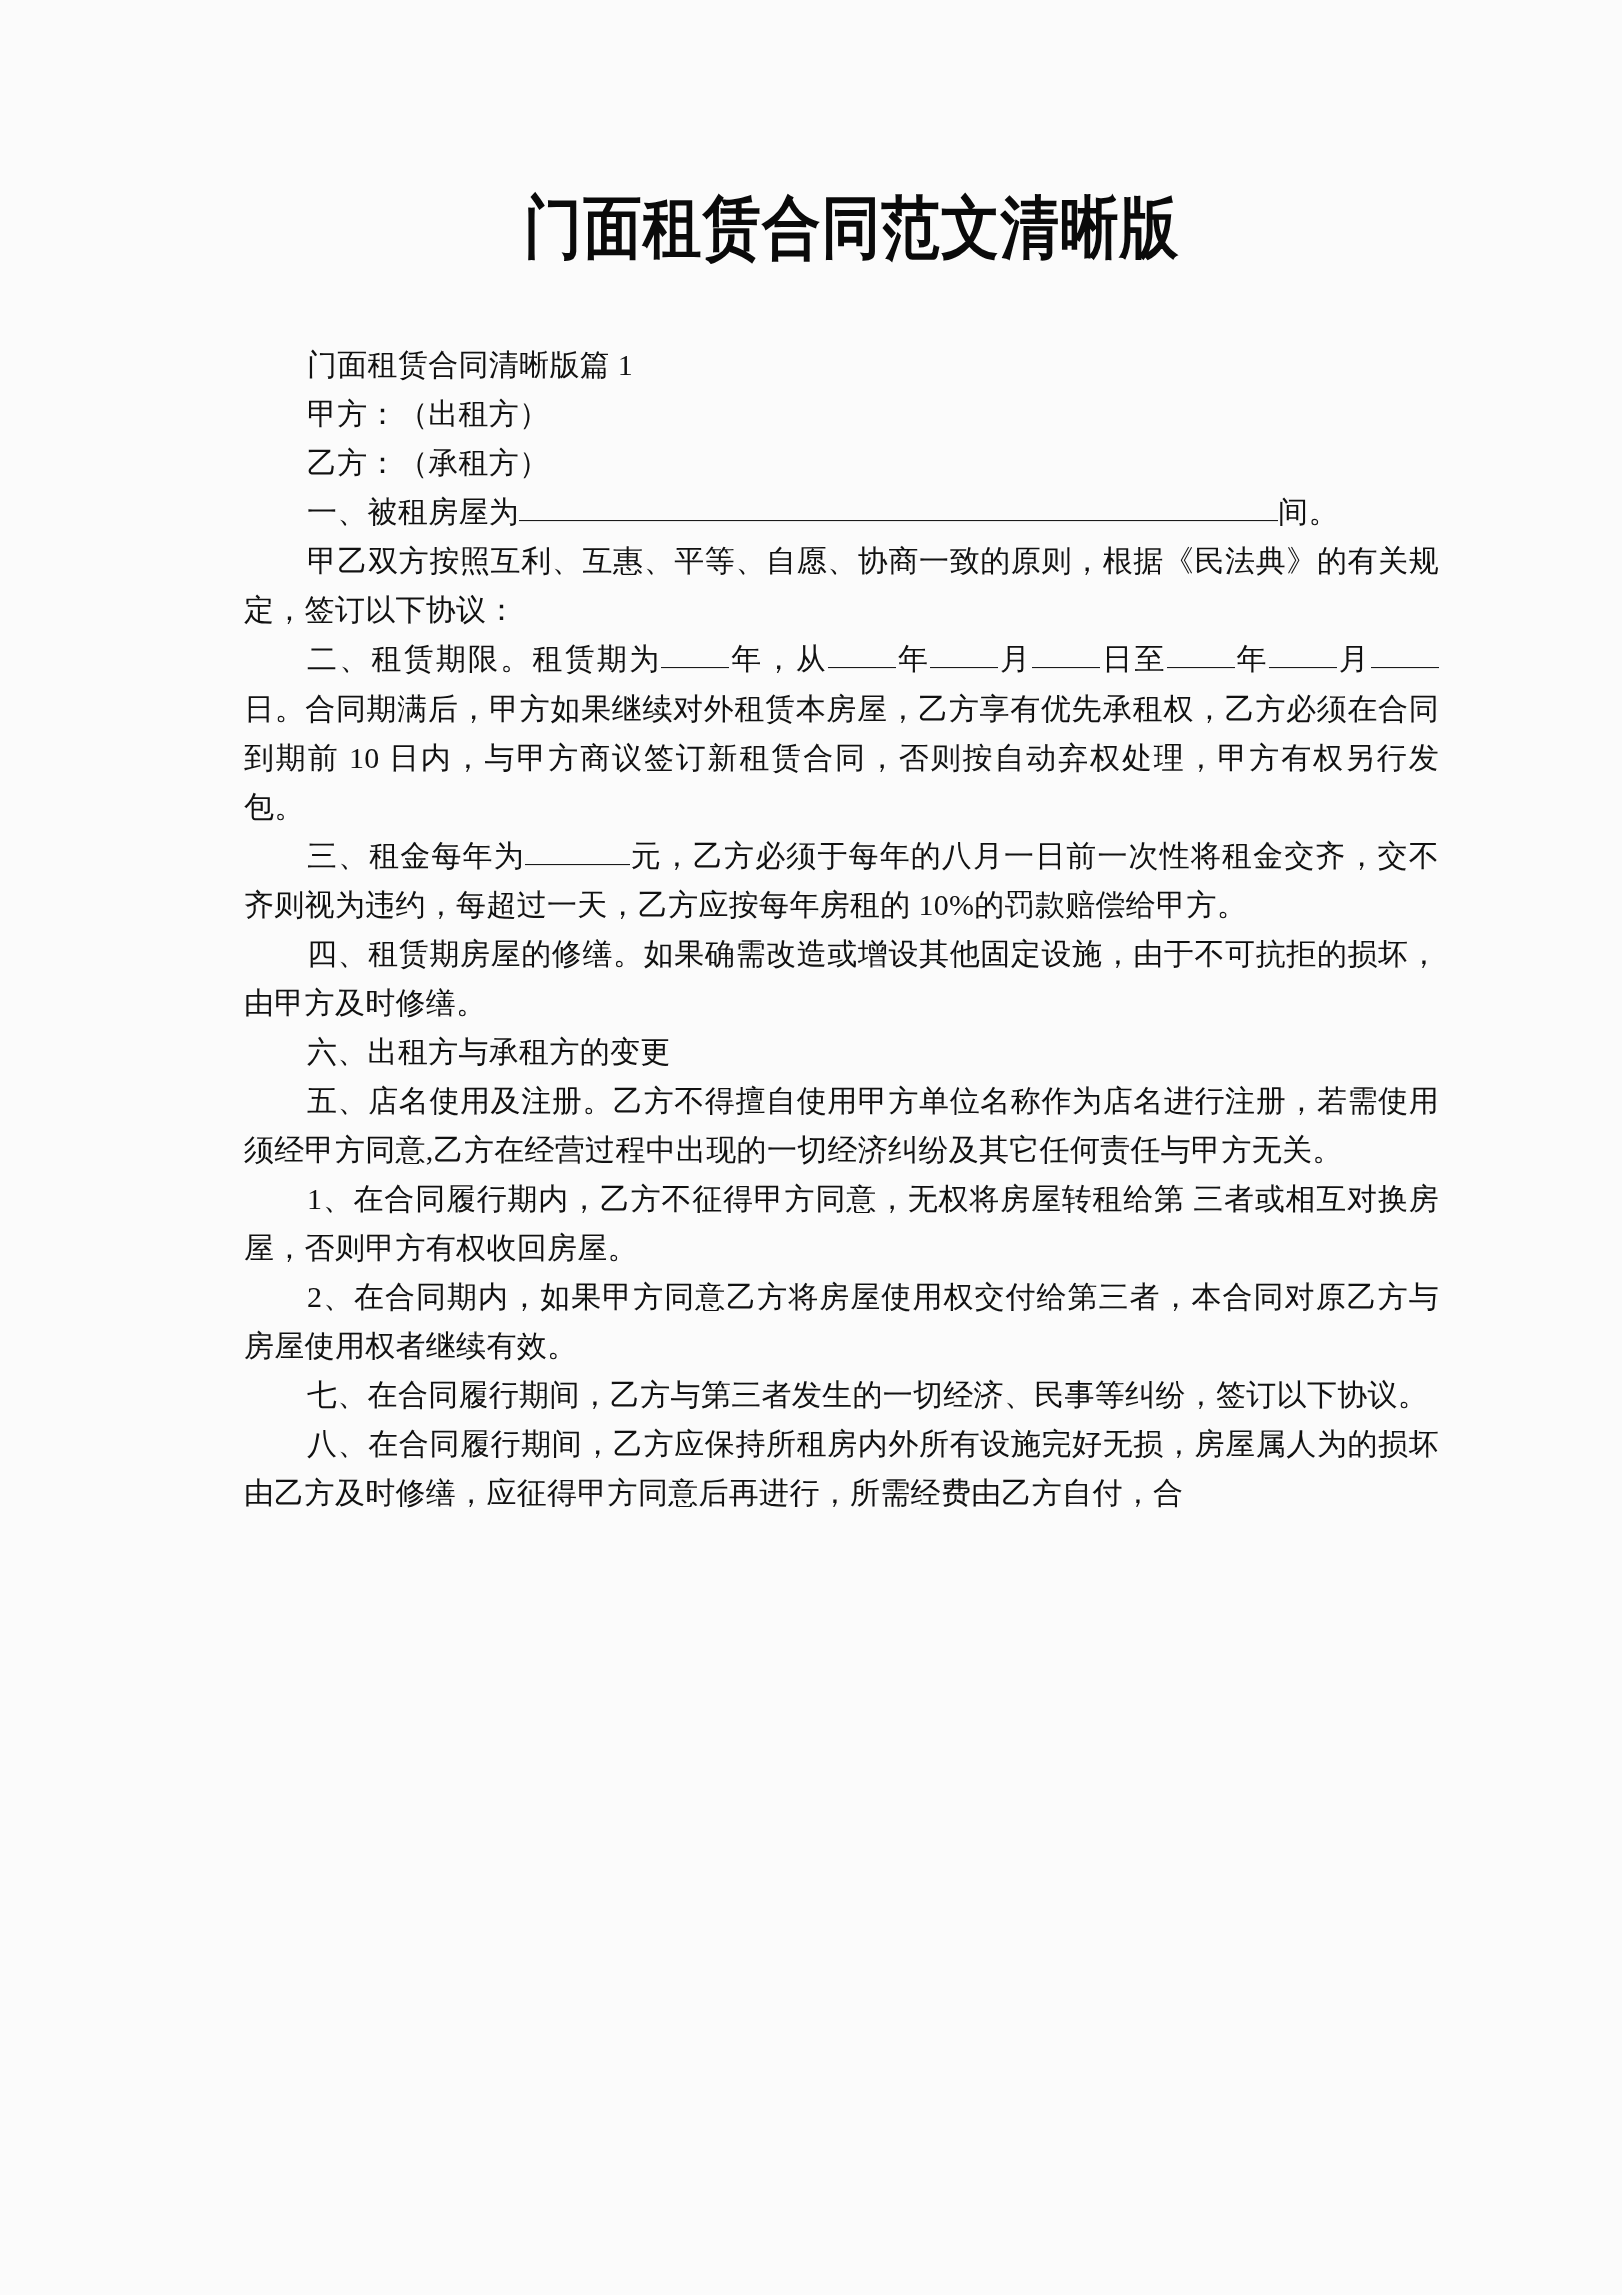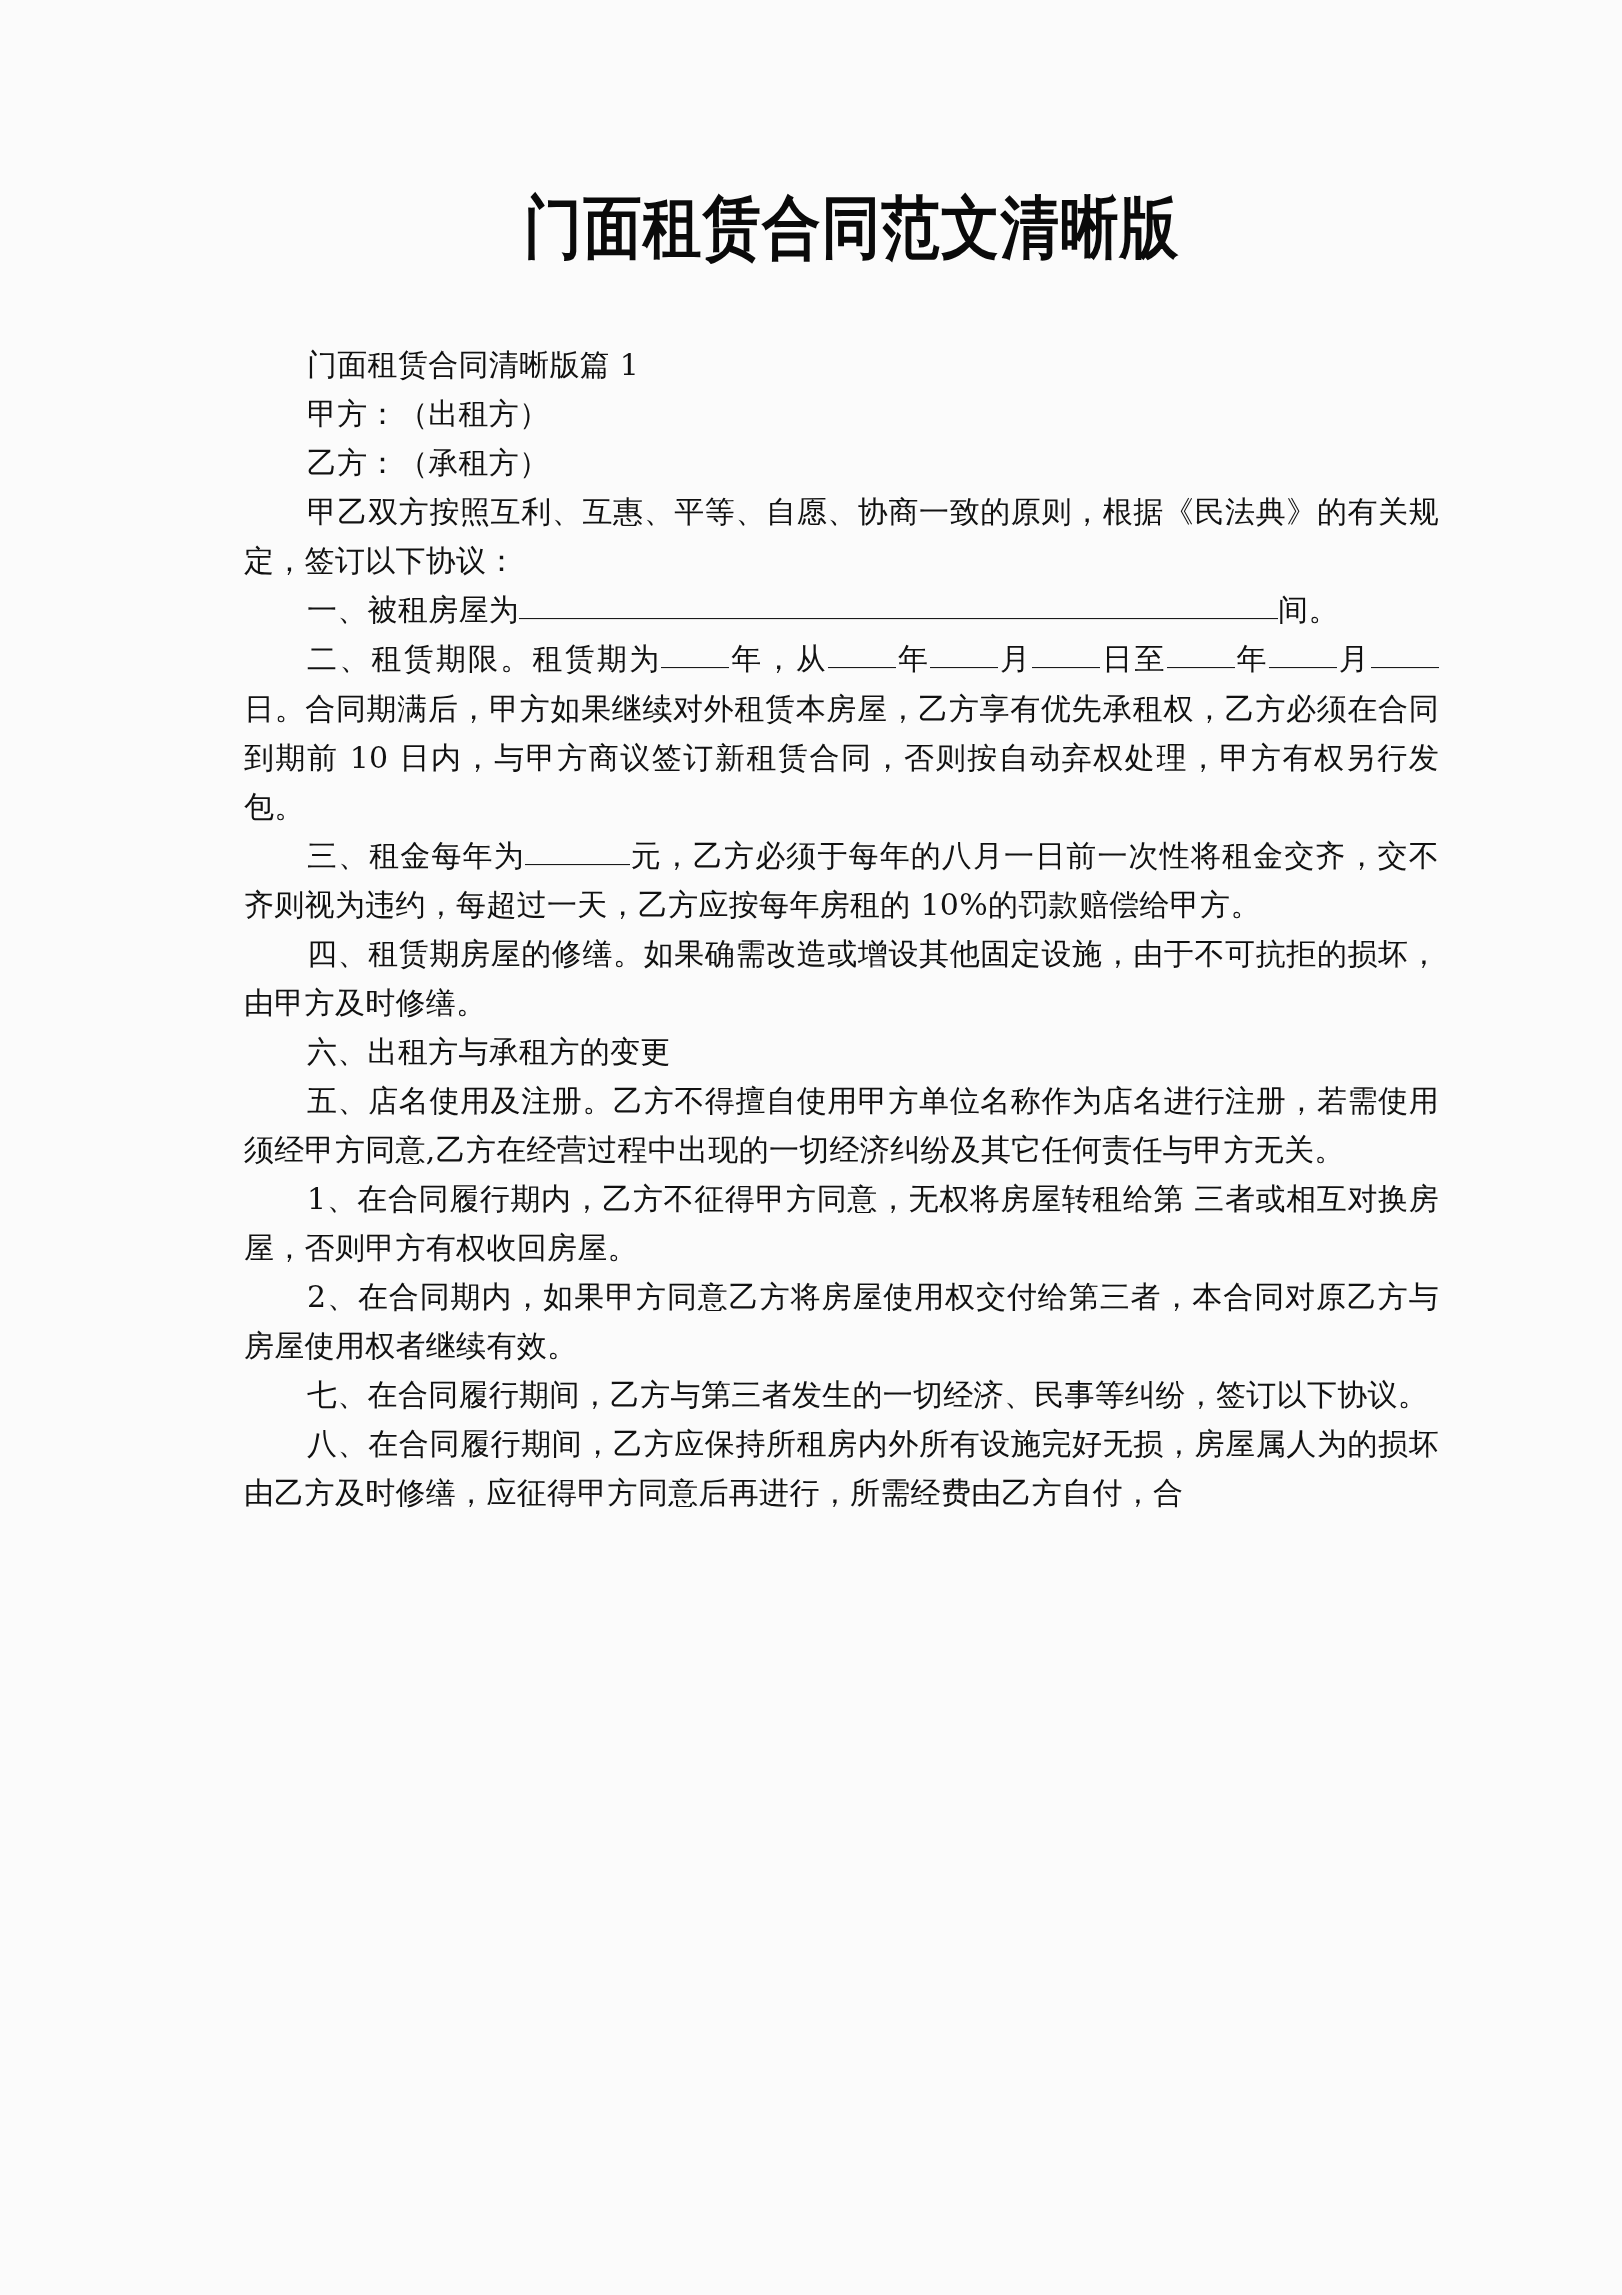--- a/index.html
+++ b/index.html
@@ -57,20 +57,21 @@
     text-align: justify;
     text-justify: inter-character;
     color: #111111;
     margin: 0;
     letter-spacing: 0.3px;
     word-break: break-all;
   }
 
   .para.indent {
     text-indent: 63px;
+    font-family: Liberation Serif, serif;
   }
 
   
   .blank {
     display: inline-block;
     border-bottom: 1.3px solid #1a1a1a;
     vertical-align: 1.3px;
     height: 33px;
     box-shadow: 0 0.7px 0 rgba(0,0,0,0.12);
   }
@@ -86,25 +87,25 @@
   <div class="doc-title">门面租赁合同范文清晰版</div>
 
   <div class="body-block">
 
     <p class="para indent">门面租赁合同清晰版篇 1</p>
 
     <p class="para indent">甲方：（出租方）</p>
 
     <p class="para indent">乙方：（承租方）</p>
 
-    <p class="para indent">甲乙双方按照互利、互惠、平等、自愿、协商一致的原则，根据《民法典》的有关规定，签订以下协议：</p>
-
     <p class="para indent">
       <span>一、被租房屋为</span><span class="blank w-long"></span><span>间。</span>
     </p>
+
+    <p class="para indent">甲乙双方按照互利、互惠、平等、自愿、协商一致的原则，根据《民法典》的有关规定，签订以下协议：</p>
 
     <p class="para indent">
       <span>二、租赁期限。租赁期为</span><span class="blank w-short"></span><span>年，从</span><span class="blank w-short"></span><span>年</span><span class="blank w-short"></span><span>月</span><span class="blank w-short"></span><span>日至</span><span class="blank w-short"></span><span>年</span><span class="blank w-short"></span><span>月</span><span class="blank w-short"></span><span>日。合同期满后，甲方如果继续对外租赁本房屋，乙方享有优先承租权，乙方必须在合同到期前 10 日内，与甲方商议签订新租赁合同，否则按自动弃权处理，甲方有权另行发包。</span>
     </p>
 
     <p class="para indent">
       <span>三、租金每年为</span><span class="blank w-med"></span><span>元，乙方必须于每年的八月一日前一次性将租金交齐，交不齐则视为违约，每超过一天，乙方应按每年房租的 10%的罚款赔偿给甲方。</span>
     </p>
 
     <p class="para indent">四、租赁期房屋的修缮。如果确需改造或增设其他固定设施，由于不可抗拒的损坏，由甲方及时修缮。</p>

